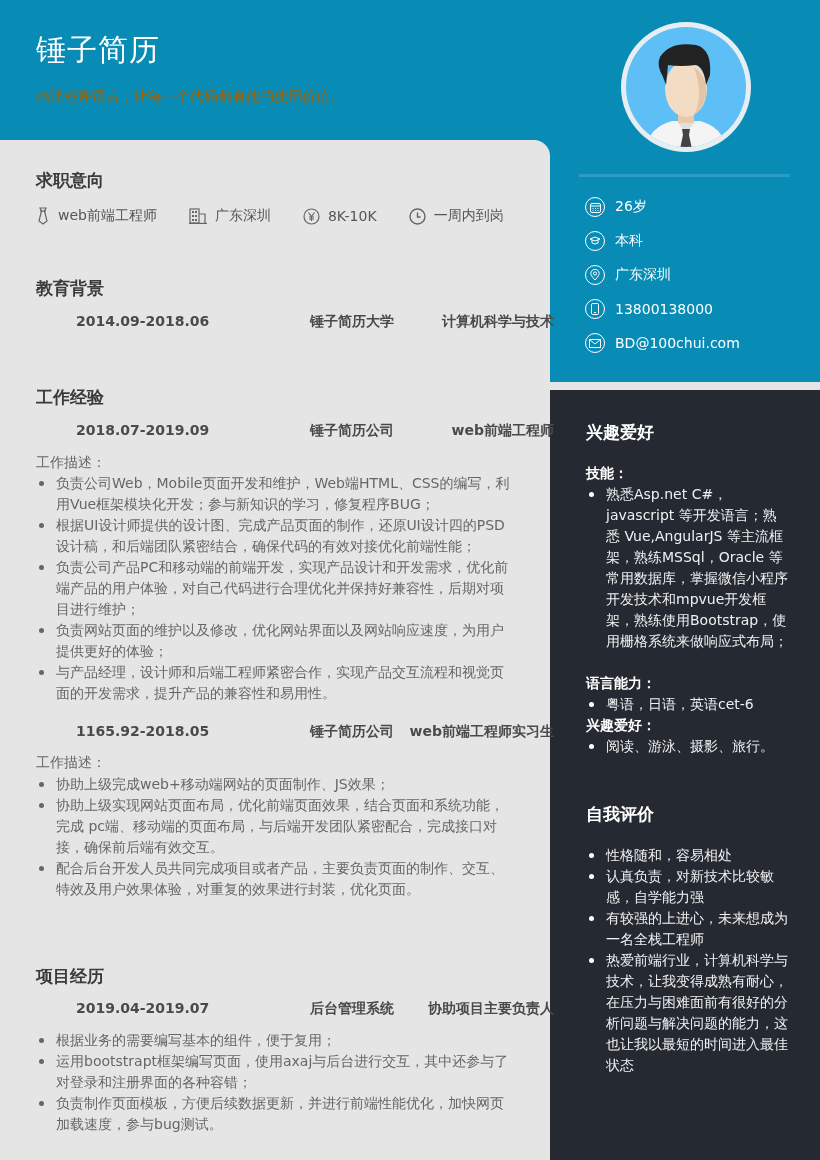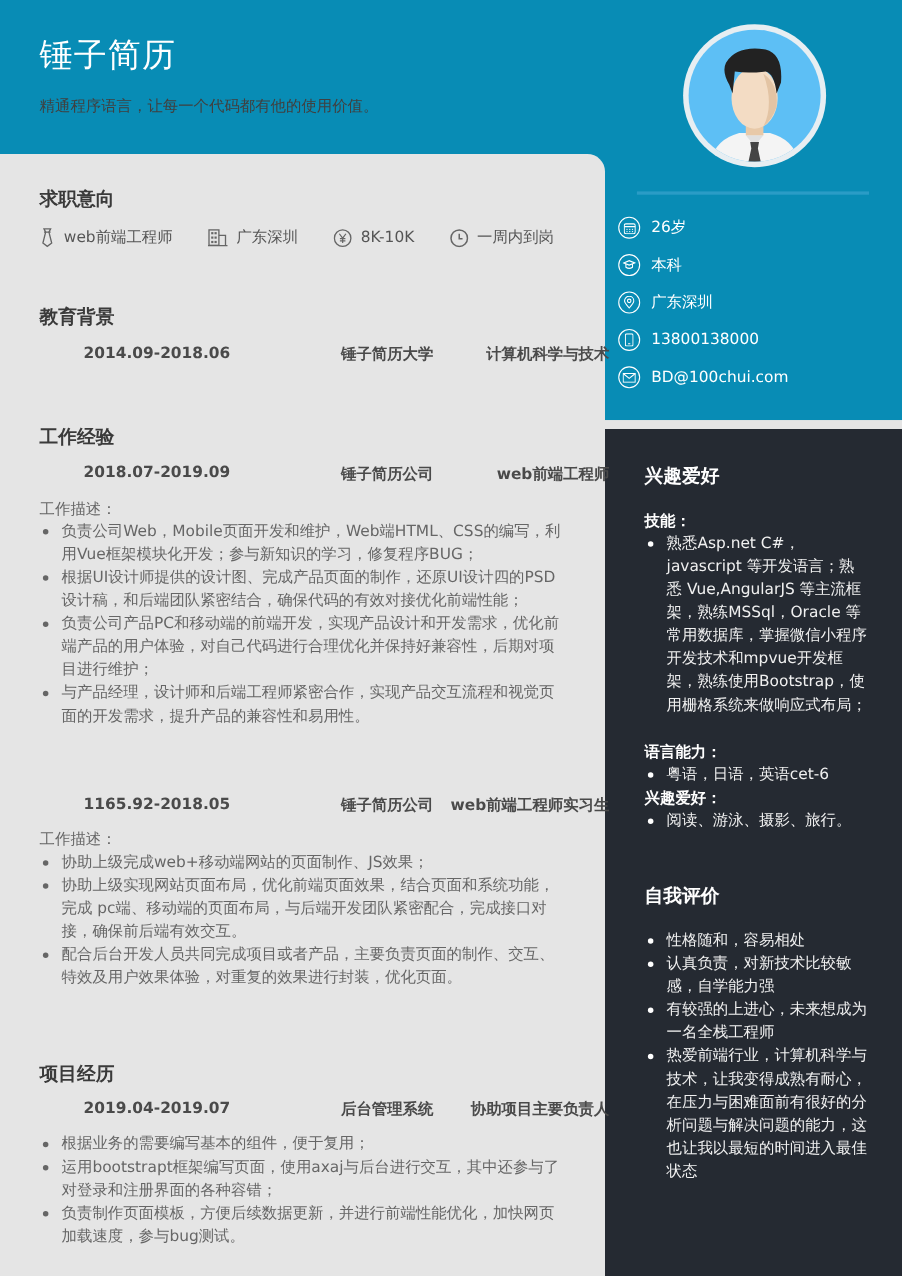--- a/index.html
+++ b/index.html
@@ -8,21 +8,21 @@
 
   .header {
     position: absolute; left: 0; top: 0; width: 820px; height: 382px;
     background: #088cb5;
   }
   .title {
     position: absolute; left: 36px; top: 30px; color: #ffffff;
     font-size: 30px; font-weight: normal; letter-spacing: 1px;
   }
   .motto {
-    position: absolute; left: 36px; top: 88px; color: #404040; font-size: 14px;
+    position: absolute; left: 36px; top: 88px; color: #a16207; font-size: 14px;
   }
 
   .left-panel {
     position: absolute; left: 0; top: 140px; width: 550px; height: 1020px;
     background: #e5e5e5; border-top-right-radius: 16px;
   }
   .right-divider {
     position: absolute; left: 550px; top: 382px; width: 270px; height: 8px;
     background: #e5e5e5;
   }
@@ -36,21 +36,21 @@
     position: absolute; left: 621px; top: 22px; width: 130px; height: 130px;
     border-radius: 50%; background: #e7eef2; padding: 5px;
   }
   .avatar-inner {
     width: 120px; height: 120px; border-radius: 50%; background: #5dbff5; overflow: hidden; position: relative;
   }
   .hr-line {
     position: absolute; left: 579px; top: 174px; width: 211px; height: 3px; background: #2a9cc6;
   }
 
-  .info-list { position: absolute; left: 562px; top: 190px; }
+  .info-list { position: absolute; left: 585px; top: 190px; }
   .info-row { display: flex; align-items: center; height: 34px; color: #fff; font-size: 14px; }
   .info-icon {
     width: 20px; height: 20px; border: 1.5px solid #fff; border-radius: 50%;
     display: flex; align-items: center; justify-content: center; margin-right: 10px;
   }
 
   .section-title {
     position: absolute; left: 36px; font-size: 17px; font-weight: bold; color: #3a3a3a;
   }
   .intent-row { position: absolute; left: 36px; top: 207px; display: flex; font-size: 14px; color: #555; }
@@ -213,20 +213,21 @@
 <div class="meta-row" style="top:422px;">
   <span class="date">2018.07-2019.09</span>
   <span class="org">锤子简历公司</span>
   <span class="role">web前端工程师</span>
 </div>
 <div class="desc-label" style="top:454px;">工作描述：</div>
 <ul class="bullets" style="top:473px;">
   <li>负责公司Web，Mobile页面开发和维护，Web端HTML、CSS的编写，利用Vue框架模块化开发；参与新知识的学习，修复程序BUG；</li>
   <li>根据UI设计师提供的设计图、完成产品页面的制作，还原UI设计四的PSD设计稿，和后端团队紧密结合，确保代码的有效对接优化前端性能；</li>
   <li>负责公司产品PC和移动端的前端开发，实现产品设计和开发需求，优化前端产品的用户体验，对自己代码进行合理优化并保持好兼容性，后期对项目进行维护；</li>
+  <li>负责网站页面的维护以及修改，优化网站界面以及网站响应速度，为用户提供更好的体验；</li>
   <li>与产品经理，设计师和后端工程师紧密合作，实现产品交互流程和视觉页面的开发需求，提升产品的兼容性和易用性。</li>
 </ul>
 
 <div class="meta-row" style="top:723px;">
   <span class="date">1165.92-2018.05</span>
   <span class="org">锤子简历公司</span>
   <span class="role">web前端工程师实习生</span>
 </div>
 <div class="desc-label" style="top:754px;">工作描述：</div>
 <ul class="bullets" style="top:774px;">

